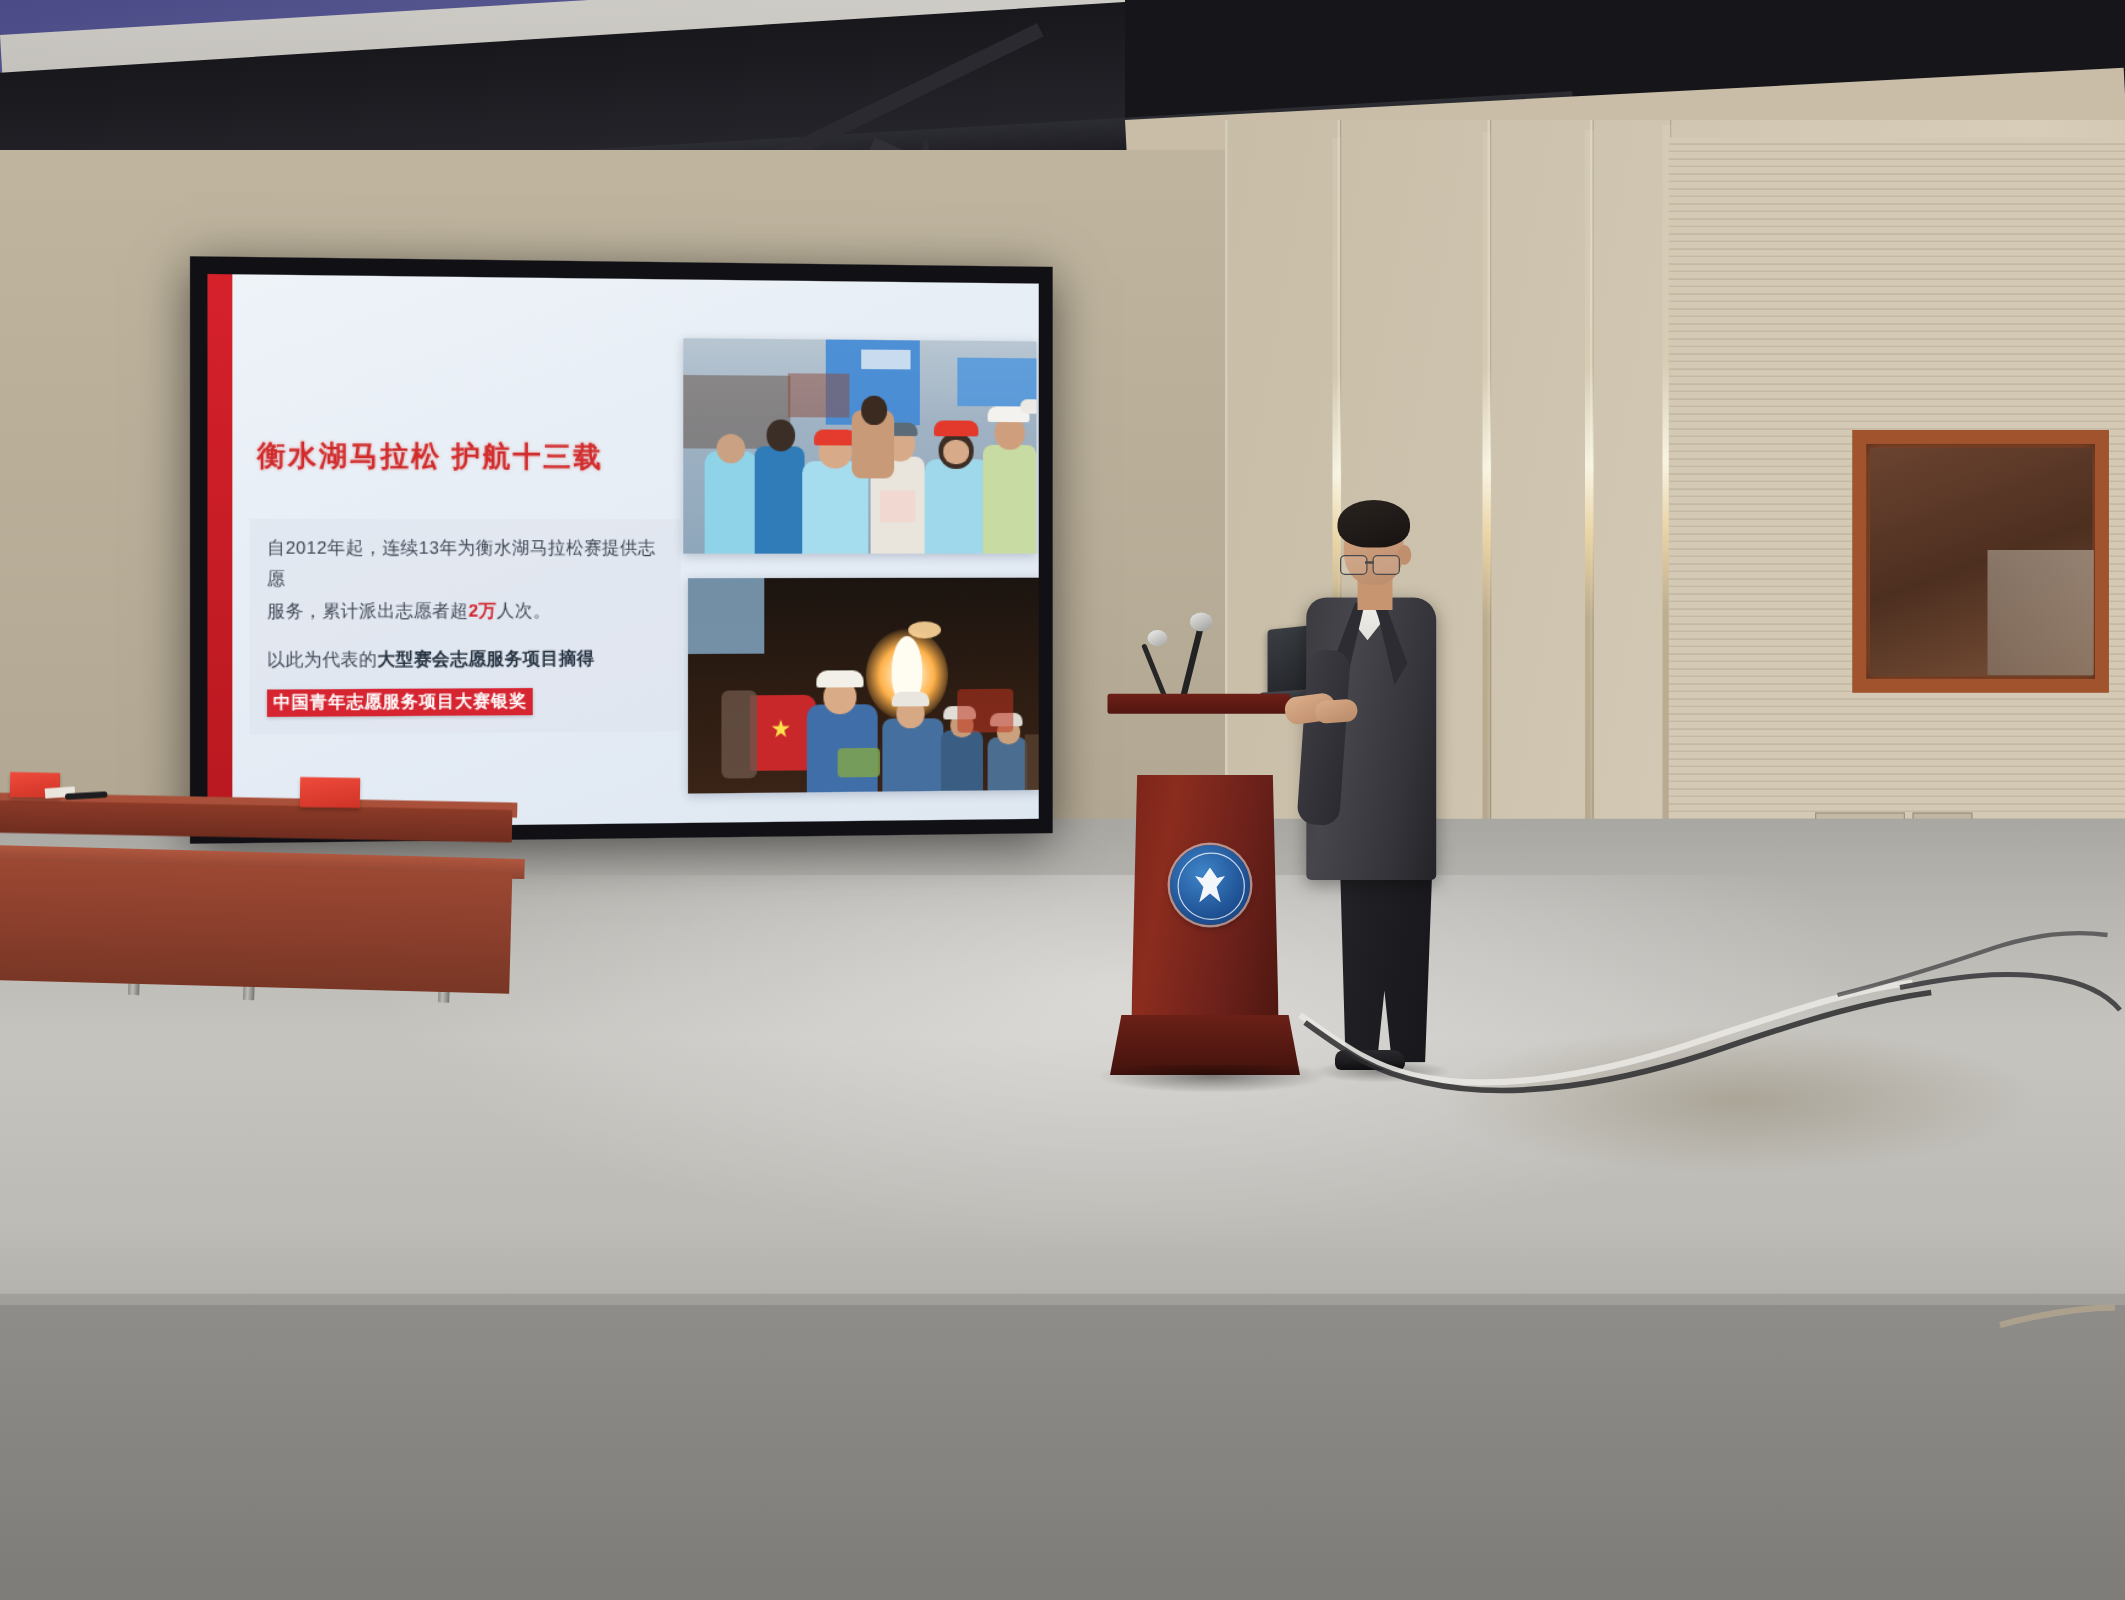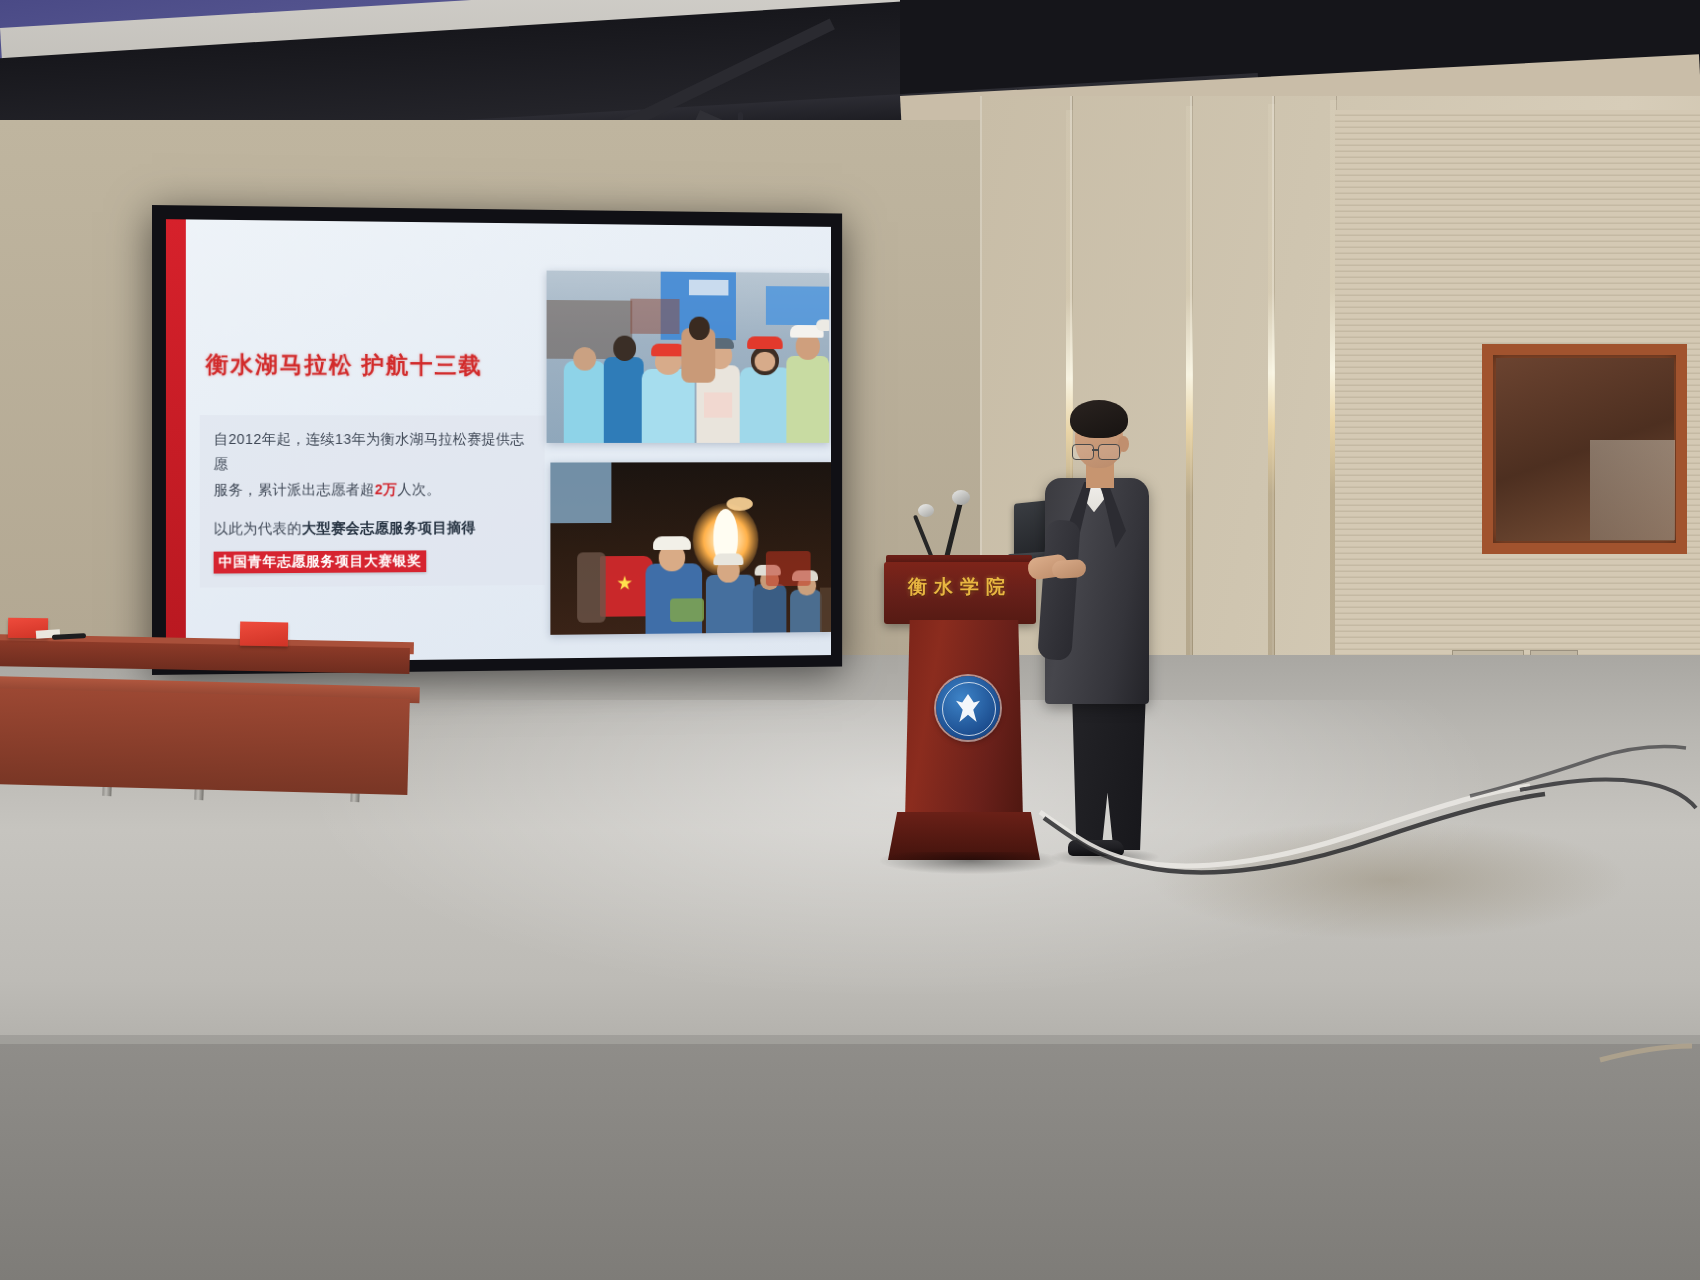--- a/index.html
+++ b/index.html
@@ -366,23 +366,20 @@
   <div id="table-front" class="abs"></div>
 
   <div id="mic2-stem" class="abs"></div>
   <div id="mic2-head" class="abs"></div>
   <div id="mic1-stem" class="abs"></div>
   <div id="mic1-head" class="abs"></div>
   <div id="laptop-screen" class="abs"></div>
   <div id="laptop-base" class="abs"></div>
 
   <div id="podium-top" class="abs"></div>
-  <div id="podium-head" class="abs">
-    <div id="podium-name">衡水学院</div>
-  </div>
   <div id="podium-body" class="abs"></div>
   <div id="emblem" class="abs">
     <div id="emblem-ring"></div>
     <div id="emblem-bird"></div>
   </div>
   <div id="podium-base" class="abs"></div>
   <div id="podium-shadow" class="abs"></div>
 
   <div id="spk-legs" class="abs"></div>
   <div id="spk-shoe" class="abs"></div>

